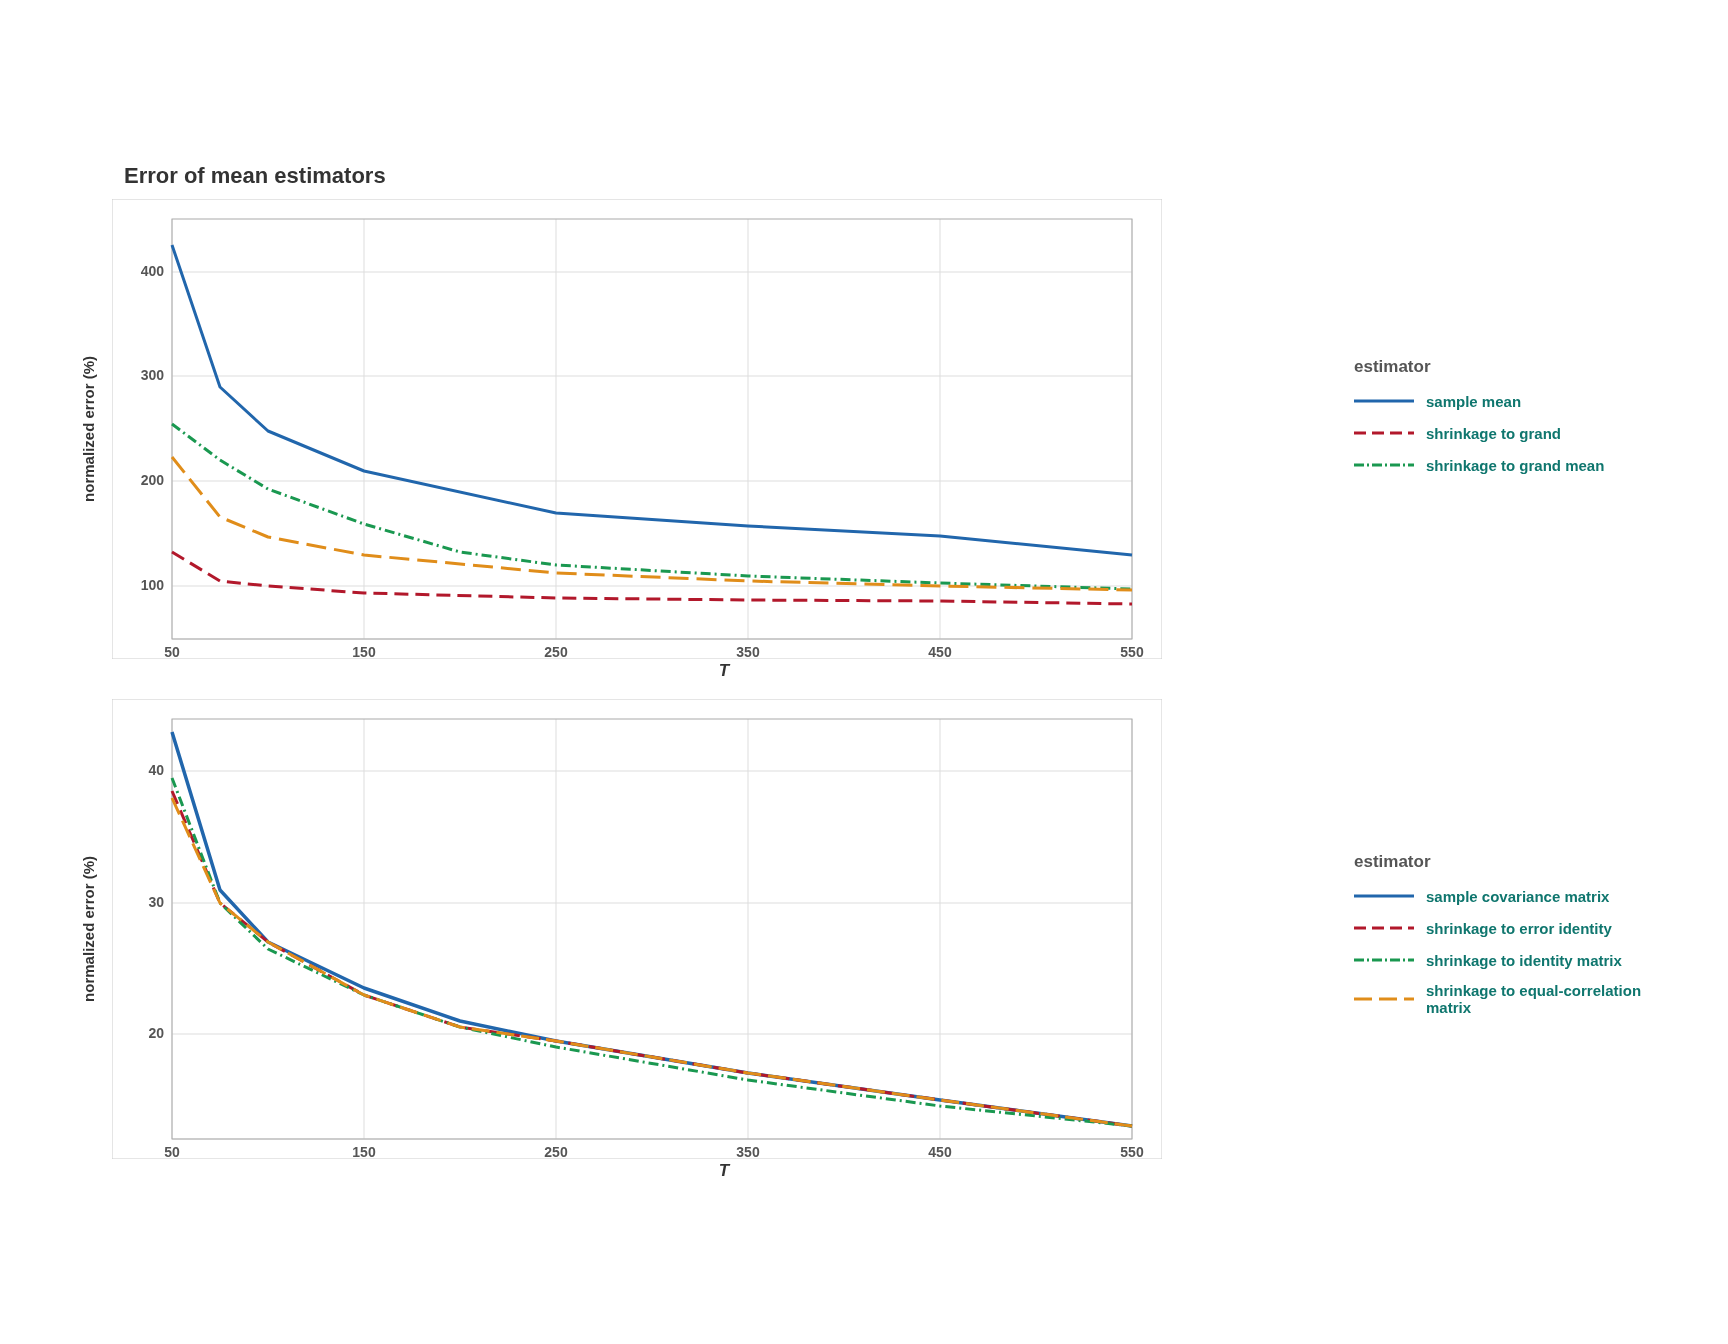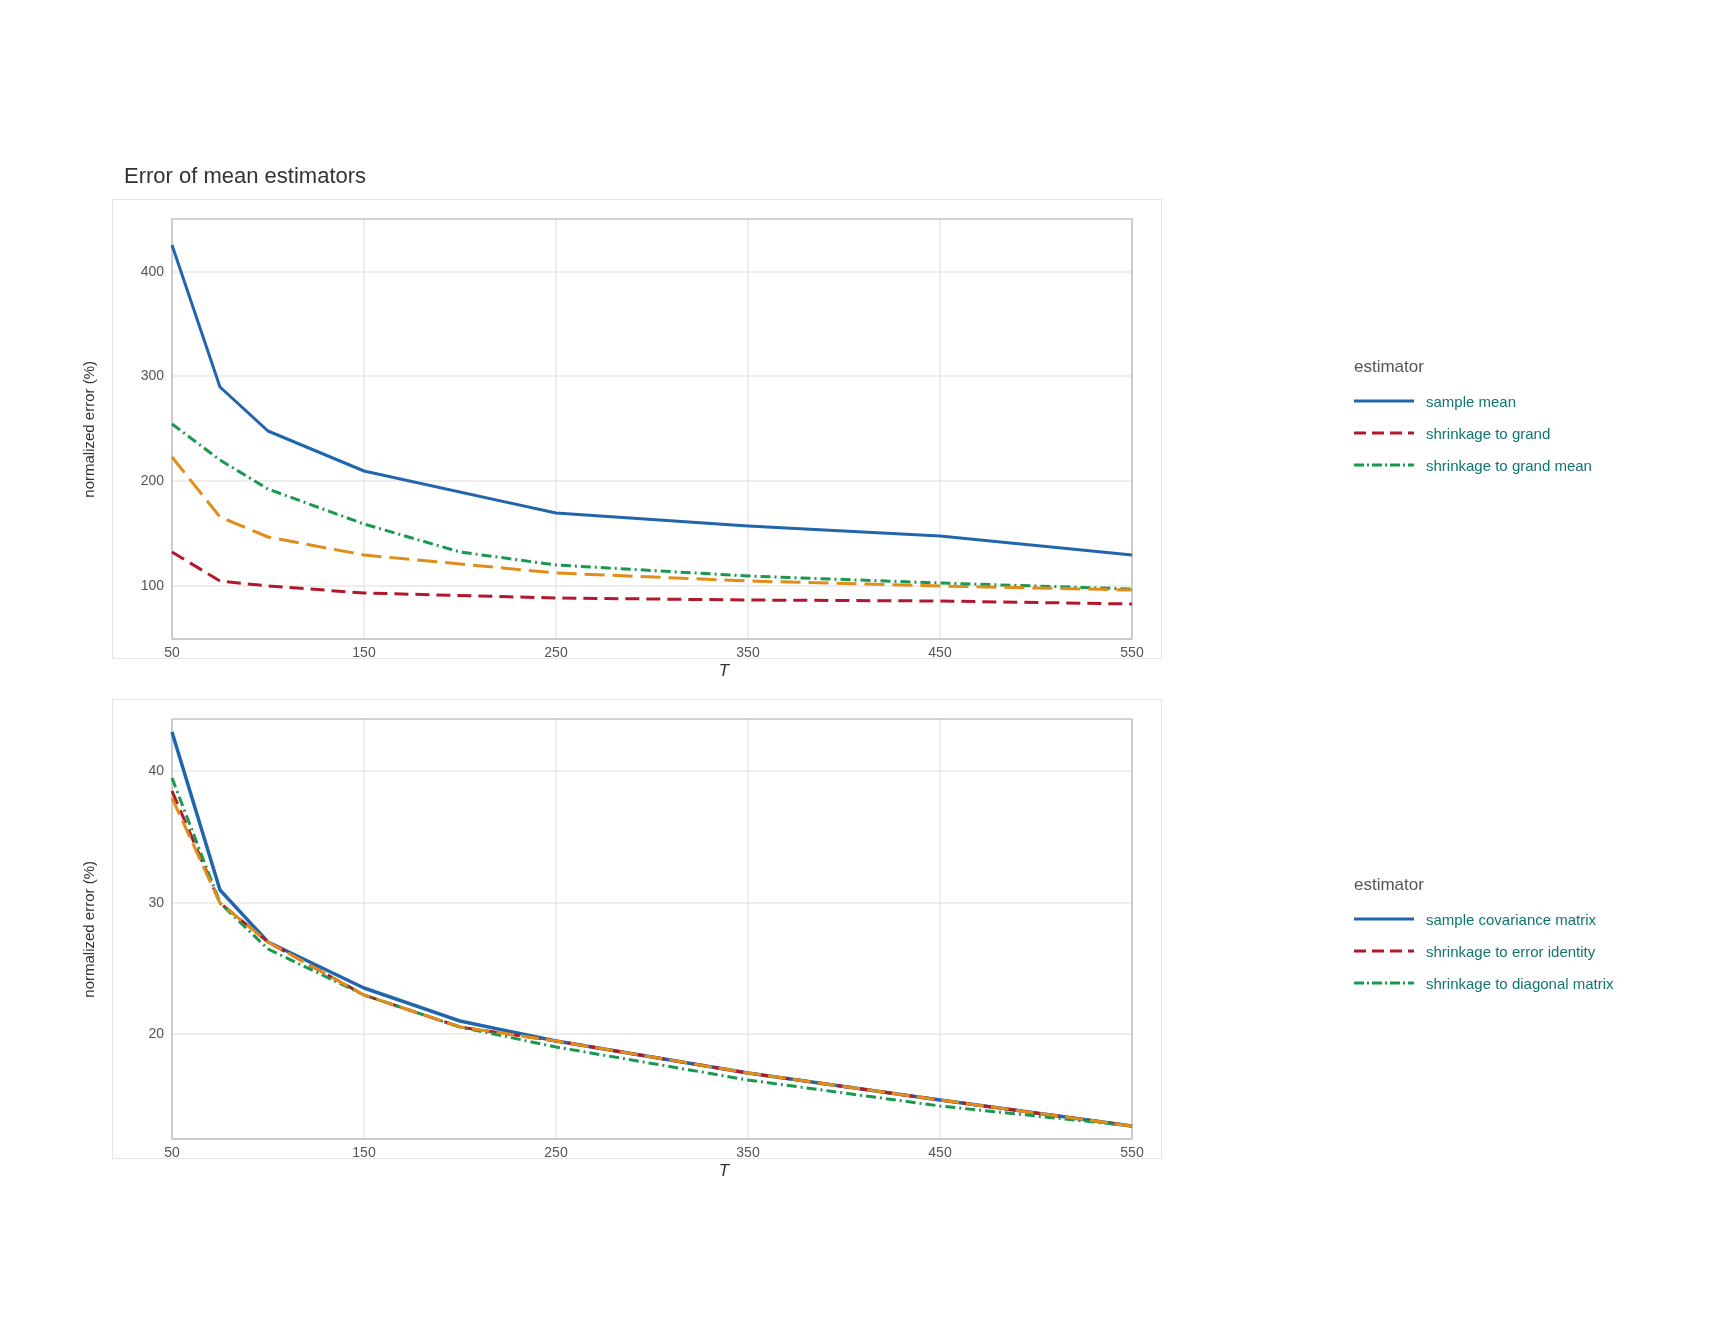--- a/index.html
+++ b/index.html
@@ -13,20 +13,21 @@
       align-items: center;
       justify-content: center;
       padding: 20px;
     }
     .charts-container {
       display: flex;
       flex-direction: column;
       gap: 18px;
       width: 100%;
       max-width: 1600px;
+      font-weight: bold;
     }
     .chart-row {
       display: flex;
       flex-direction: row;
       align-items: center;
       gap: 20px;
     }
     .chart-area {
       flex: 1;
       position: relative;
@@ -217,17 +218,23 @@
       <div class="legend-item">
         <svg class="legend-line" width="60" height="20" viewBox="0 0 60 20">
           <line x1="0" y1="10" x2="60" y2="10" stroke="#b2182b" stroke-width="3" stroke-dasharray="12,6"></line>
         </svg>
         <span class="legend-text">shrinkage to error identity</span>
       </div>
       <div class="legend-item">
         <svg class="legend-line" width="60" height="20" viewBox="0 0 60 20">
           <line x1="0" y1="10" x2="60" y2="10" stroke="#1a9850" stroke-width="3" stroke-dasharray="10,3,2,3"></line>
         </svg>
-        <span class="legend-text">shrinkage to diagonal matrix</span>
+        <span class="legend-text">shrinkage to identity matrix</span>
+      </div>
+      <div class="legend-item">
+        <svg class="legend-line" width="60" height="20" viewBox="0 0 60 20">
+          <line x1="0" y1="10" x2="60" y2="10" stroke="#e08d1a" stroke-width="3" stroke-dasharray="18,7"></line>
+        </svg>
+        <span class="legend-text">shrinkage to equal-correlation matrix</span>
       </div>
     </div>
   </div>
 </div>
 
 </body></html>

